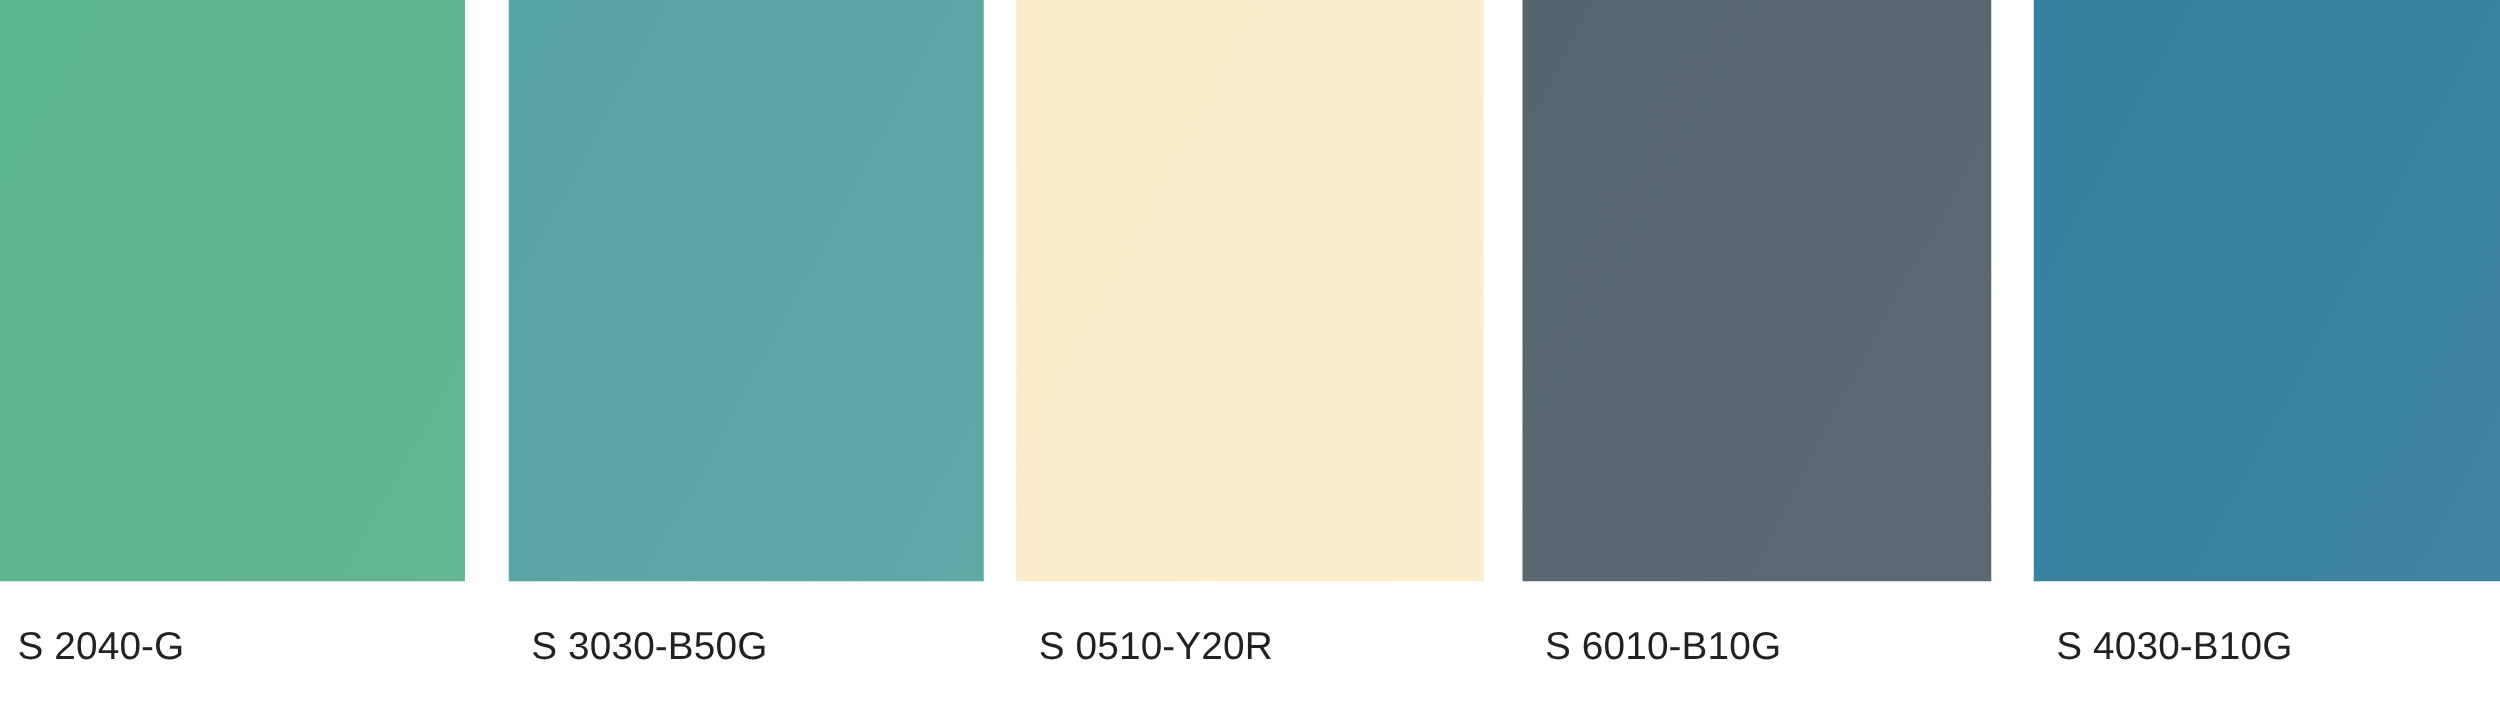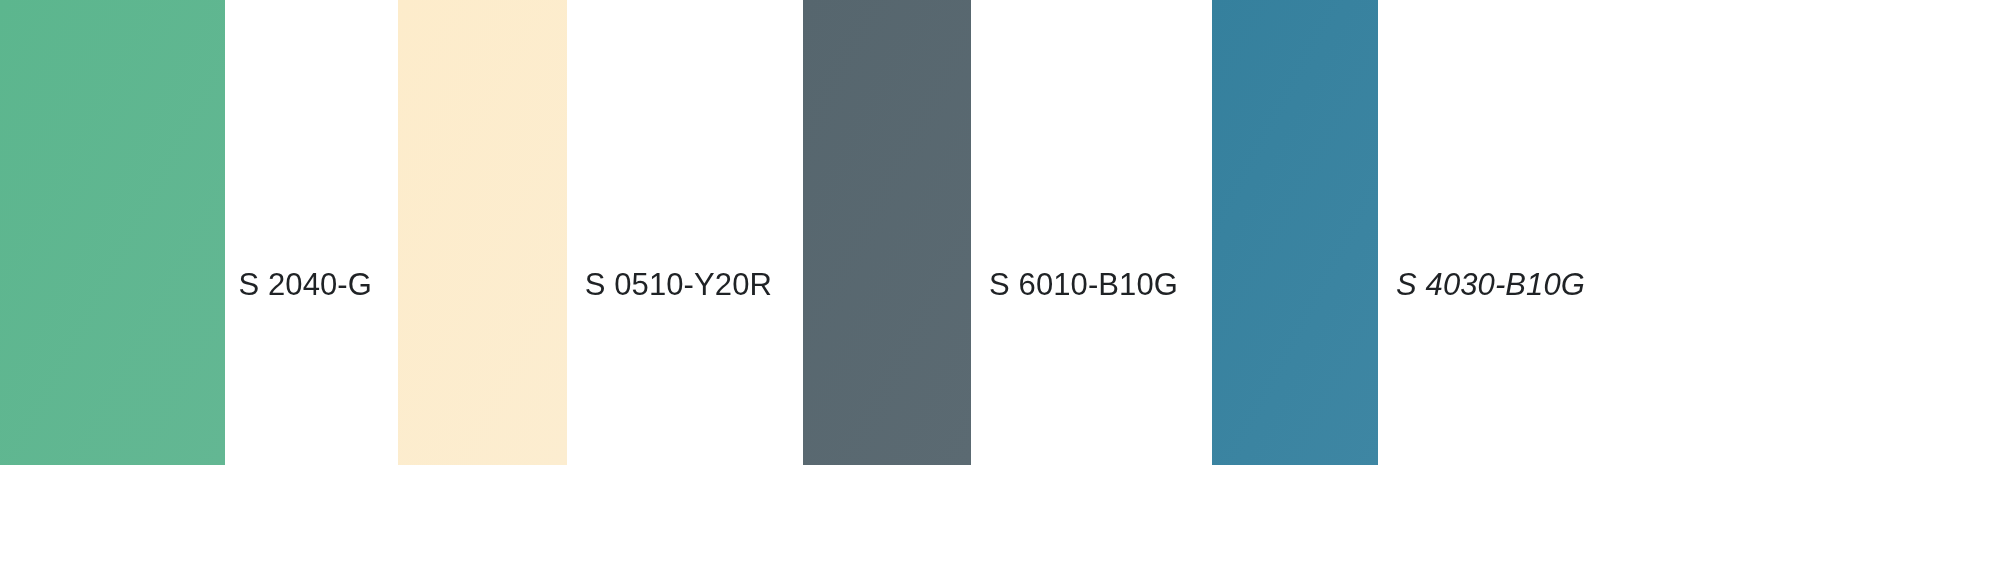--- a/index.html
+++ b/index.html
@@ -25,21 +25,21 @@
     flex-direction: row;
     align-items: stretch;
     box-sizing: border-box;
   }
 
   .swatch-card {
     position: relative;
     height: 568px;
     box-sizing: border-box;
     display: flex;
-    flex-direction: row;
+    flex-direction: column;
     flex: 0 0 auto;
   }
 
   .swatch-chip {
     width: 100%;
     height: 465px;
     display: block;
   }
 
   .swatch-caption {
@@ -52,38 +52,42 @@
     font-weight: 400;
     line-height: 1;
     white-space: nowrap;
   }
 
   
   .card-0 { width: 372px; margin-left: 0px; }
   .card-1 { width: 380px; margin-left: 35px; }
   .card-2 { width: 374px; margin-left: 26px; }
   .card-3 { width: 375px; margin-left: 31px; border-radius: 30px; }
-  .card-4 { width: 373px; margin-left: 34px; font-style: italic; }
+  .card-4 { width: 373px; margin-left: 34px; }
 
   .card-0 .swatch-caption { padding-left: 14px; }
   .card-1 .swatch-caption { padding-left: 18px; }
   .card-2 .swatch-caption { padding-left: 18px; }
   .card-3 .swatch-caption { padding-left: 18px; }
   .card-4 .swatch-caption { padding-left: 18px; }
 </style>
 </head>
 <body style="background: rgb(255, 255, 255);">
 
 <div class="palette">
 
   <div class="swatch-card card-0">
     <div class="swatch-chip" style="background: linear-gradient(118deg, rgb(92, 182, 142) 0%, rgb(99, 183, 147) 100%);"></div>
     <div class="swatch-caption" style="color: rgb(31, 34, 37);">S 2040-G</div>
   </div>
 
+  <div class="swatch-card card-1">
+    <div class="swatch-chip" style="background: linear-gradient(118deg, rgb(85, 163, 162) 0%, rgb(95, 169, 167) 100%);"></div>
+    <div class="swatch-caption" style="color: rgb(31, 34, 37);">S 3030-B50G</div>
+  </div>
 
   <div class="swatch-card card-2">
     <div class="swatch-chip" style="background: linear-gradient(118deg, rgb(253, 236, 203) 0%, rgb(252, 237, 208) 100%);"></div>
     <div class="swatch-caption" style="color: rgb(31, 34, 37);">S 0510-Y20R</div>
   </div>
 
   <div class="swatch-card card-3">
     <div class="swatch-chip" style="background: linear-gradient(118deg, rgb(86, 102, 110) 0%, rgb(91, 106, 114) 100%);"></div>
     <div class="swatch-caption" style="color: rgb(31, 34, 37);">S 6010-B10G</div>
   </div>

